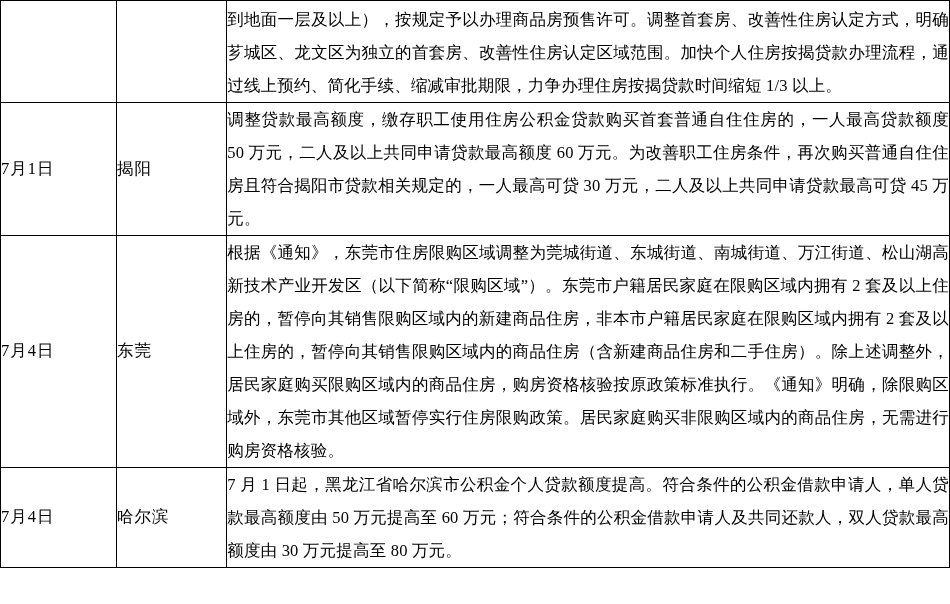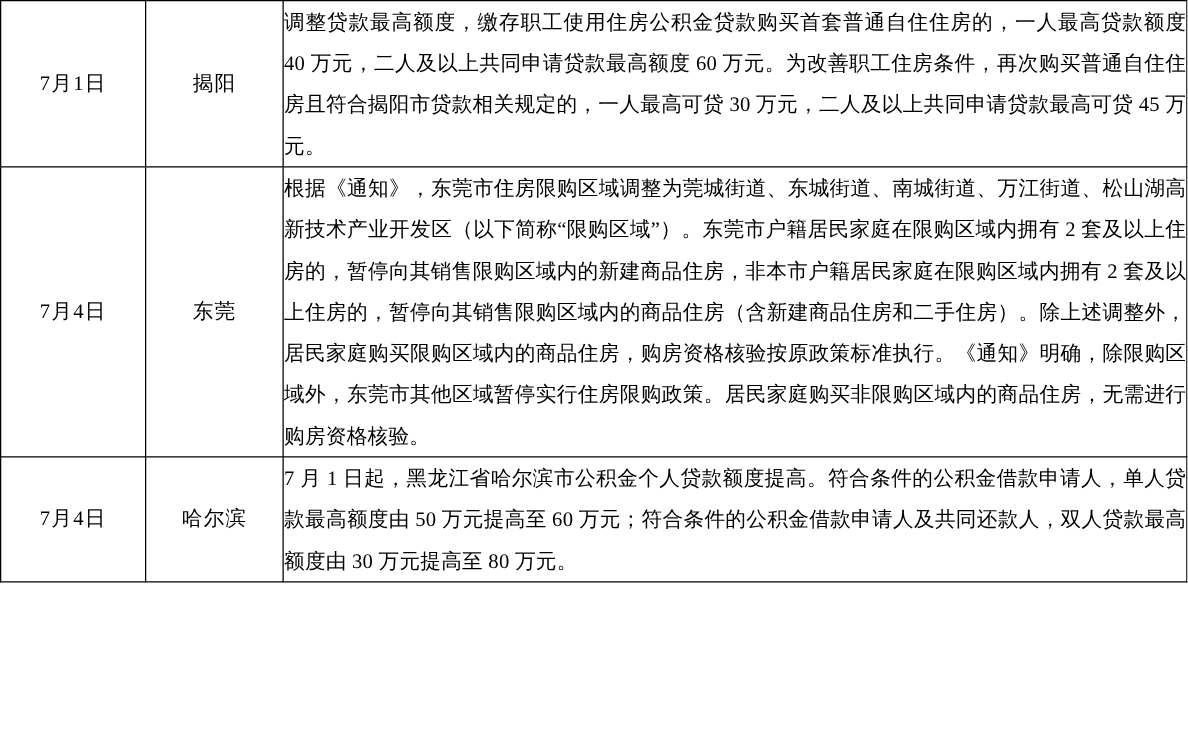--- a/index.html
+++ b/index.html
@@ -27,21 +27,21 @@
   .col-date {
     width: 116px;
   }
   .col-city {
     width: 110px;
   }
   .col-content {
     width: 722px;
   }
   .cell-date, .cell-city {
-    text-align: center;
+    text-align: left;
     font-size: 16.5px;
     letter-spacing: 1px;
     line-height: 1.7;
     padding: 4px 2px;
   }
   .cell-content {
     text-align: justify;
     text-justify: inter-ideograph;
     font-size: 16.5px;
     line-height: 2.0;
@@ -55,24 +55,29 @@
 </head>
 <body>
 
 <table class="doc-table">
   <colgroup>
     <col class="col-date">
     <col class="col-city">
     <col class="col-content">
   </colgroup>
   <tbody>
+    <tr class="first-row">
+      <td class="cell-date"></td>
+      <td class="cell-city"></td>
+      <td class="cell-content">到地面一层及以上），按规定予以办理商品房预售许可。调整首套房、改善性住房认定方式，明确芗城区、龙文区为独立的首套房、改善性住房认定区域范围。加快个人住房按揭贷款办理流程，通过线上预约、简化手续、缩减审批期限，力争办理住房按揭贷款时间缩短 1/3 以上。</td>
+    </tr>
     <tr>
       <td class="cell-date">7月1日</td>
       <td class="cell-city">揭阳</td>
-      <td class="cell-content">调整贷款最高额度，缴存职工使用住房公积金贷款购买首套普通自住住房的，一人最高贷款额度 40 万元，二人及以上共同申请贷款最高额度 60 万元。为改善职工住房条件，再次购买普通自住住房且符合揭阳市贷款相关规定的，一人最高可贷 30 万元，二人及以上共同申请贷款最高可贷 45 万元。</td>
+      <td class="cell-content">调整贷款最高额度，缴存职工使用住房公积金贷款购买首套普通自住住房的，一人最高贷款额度 50 万元，二人及以上共同申请贷款最高额度 60 万元。为改善职工住房条件，再次购买普通自住住房且符合揭阳市贷款相关规定的，一人最高可贷 30 万元，二人及以上共同申请贷款最高可贷 45 万元。</td>
     </tr>
     <tr>
       <td class="cell-date">7月4日</td>
       <td class="cell-city">东莞</td>
       <td class="cell-content">根据《通知》，东莞市住房限购区域调整为莞城街道、东城街道、南城街道、万江街道、松山湖高新技术产业开发区（以下简称“限购区域”）。东莞市户籍居民家庭在限购区域内拥有 2 套及以上住房的，暂停向其销售限购区域内的新建商品住房，非本市户籍居民家庭在限购区域内拥有 2 套及以上住房的，暂停向其销售限购区域内的商品住房（含新建商品住房和二手住房）。除上述调整外，居民家庭购买限购区域内的商品住房，购房资格核验按原政策标准执行。《通知》明确，除限购区域外，东莞市其他区域暂停实行住房限购政策。居民家庭购买非限购区域内的商品住房，无需进行购房资格核验。</td>
     </tr>
     <tr>
       <td class="cell-date">7月4日</td>
       <td class="cell-city">哈尔滨</td>
       <td class="cell-content">7 月 1 日起，黑龙江省哈尔滨市公积金个人贷款额度提高。符合条件的公积金借款申请人，单人贷款最高额度由 50 万元提高至 60 万元；符合条件的公积金借款申请人及共同还款人，双人贷款最高额度由 30 万元提高至 80 万元。</td>

